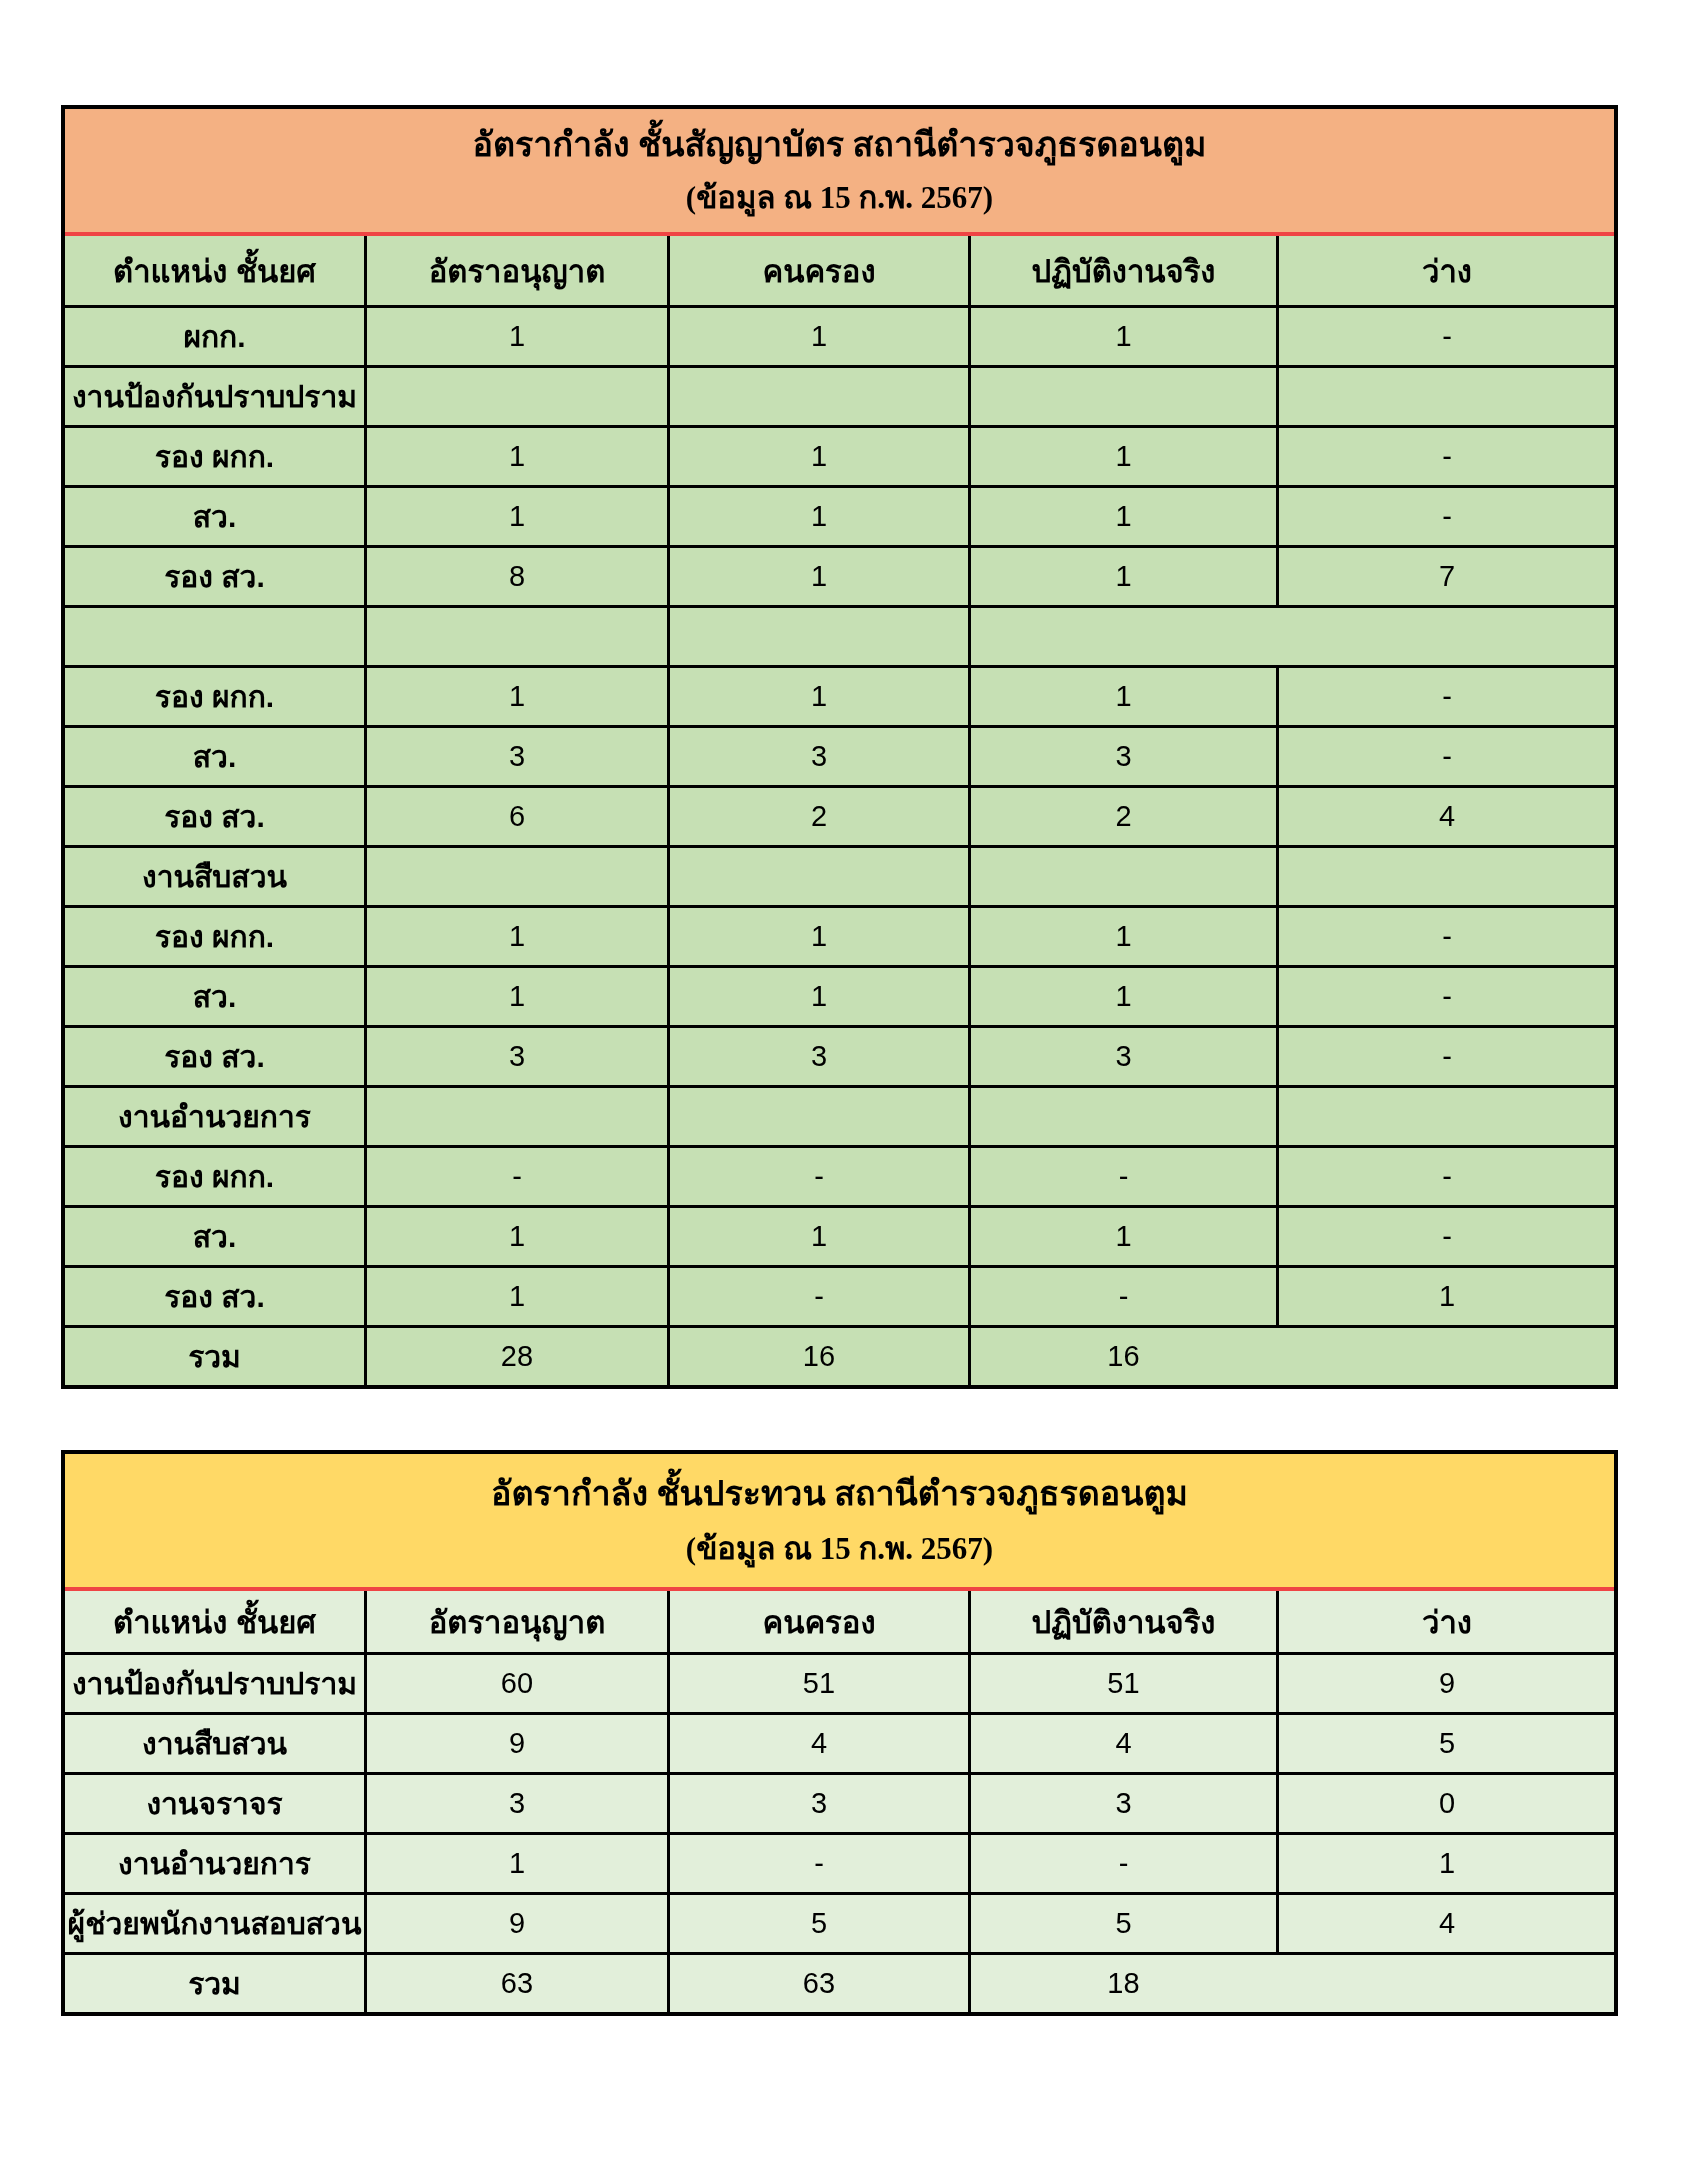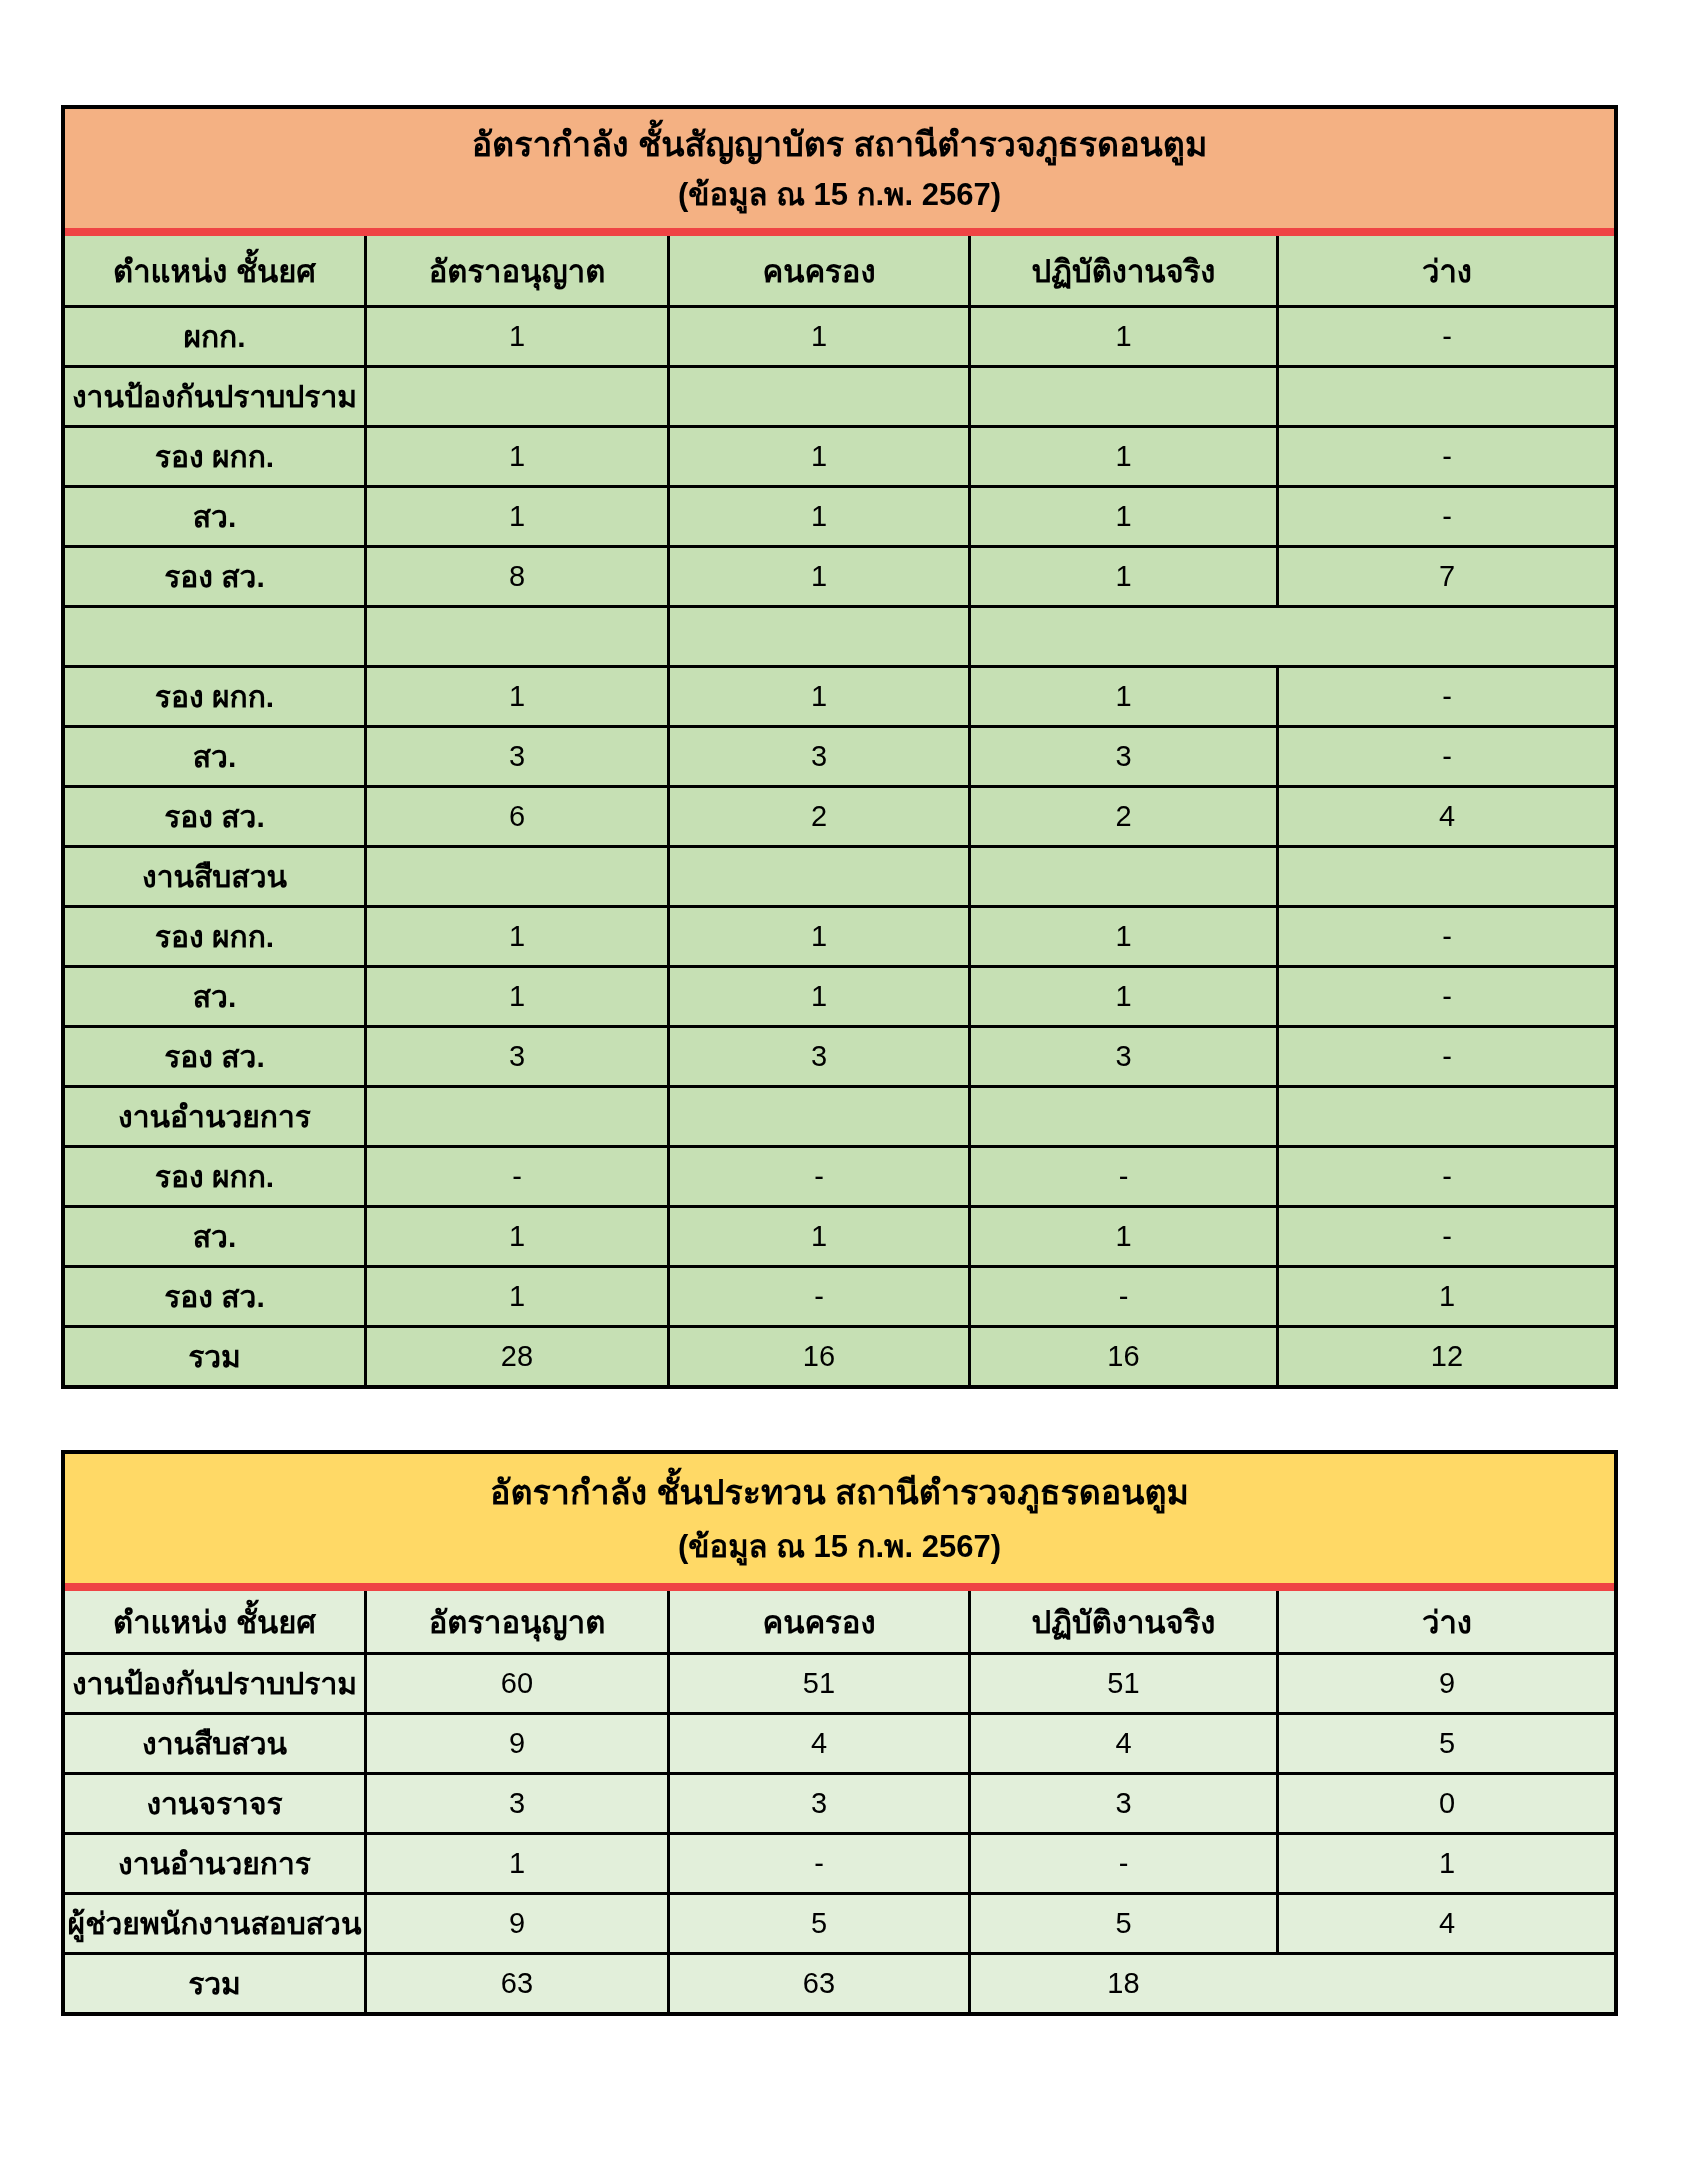--- a/index.html
+++ b/index.html
@@ -9,23 +9,24 @@
     color:#000;
   }
   .page{box-sizing:border-box;width:1683px;height:2178px;padding:105px 61px 0 61px;}
   .staff-table{
     box-sizing:content-box;width:1549px;
     border:4px solid #000;background:var(--body-bg,#c6e0b4);
   }
   .staff-table + .staff-table{margin-top:61px;}
   .title-block{
     box-sizing:border-box;background:var(--title-bg,#f4b183);
-    border-bottom:8px solid #ef4444;
+    border-bottom:4px solid #ef4444;
     display:flex;flex-direction:column;justify-content:space-evenly;align-items:center;
     text-align:center;
+    font-family:Liberation Serif, serif;
   }
   .t0 .title-block{height:127px;}
   .t1 .title-block{height:137px;}
   .title{font-size:34px;font-weight:700;line-height:1;}
   .subtitle{font-size:31px;font-weight:700;line-height:1;}
   .tr{
     display:grid;
     grid-template-columns:299px 303px 301px 308px 339px;
     height:57px;
     border-top:3px solid #000;
@@ -176,21 +177,20 @@
           <div class="td value">1</div>
           <div class="td value">-</div>
           <div class="td value">-</div>
           <div class="td value">1</div>
         </div>
         <div class="tr">
           <div class="td label">รวม</div>
           <div class="td value">28</div>
           <div class="td value">16</div>
           <div class="td value">16</div>
-          <div class="td value">12</div>
         </div>
       </div>
   </section>
 
   <section class="staff-table t1" id="table-1" style="--title-bg: #FFD966; --body-bg: #E2EFDA;">
     <header class="title-block">
       <div class="title">อัตรากำลัง ชั้นประทวน สถานีตำรวจภูธรดอนตูม</div>
       <div class="subtitle">(ข้อมูล ณ 15 ก.พ. 2567)</div>
     </header>
     <div class="tr head">

